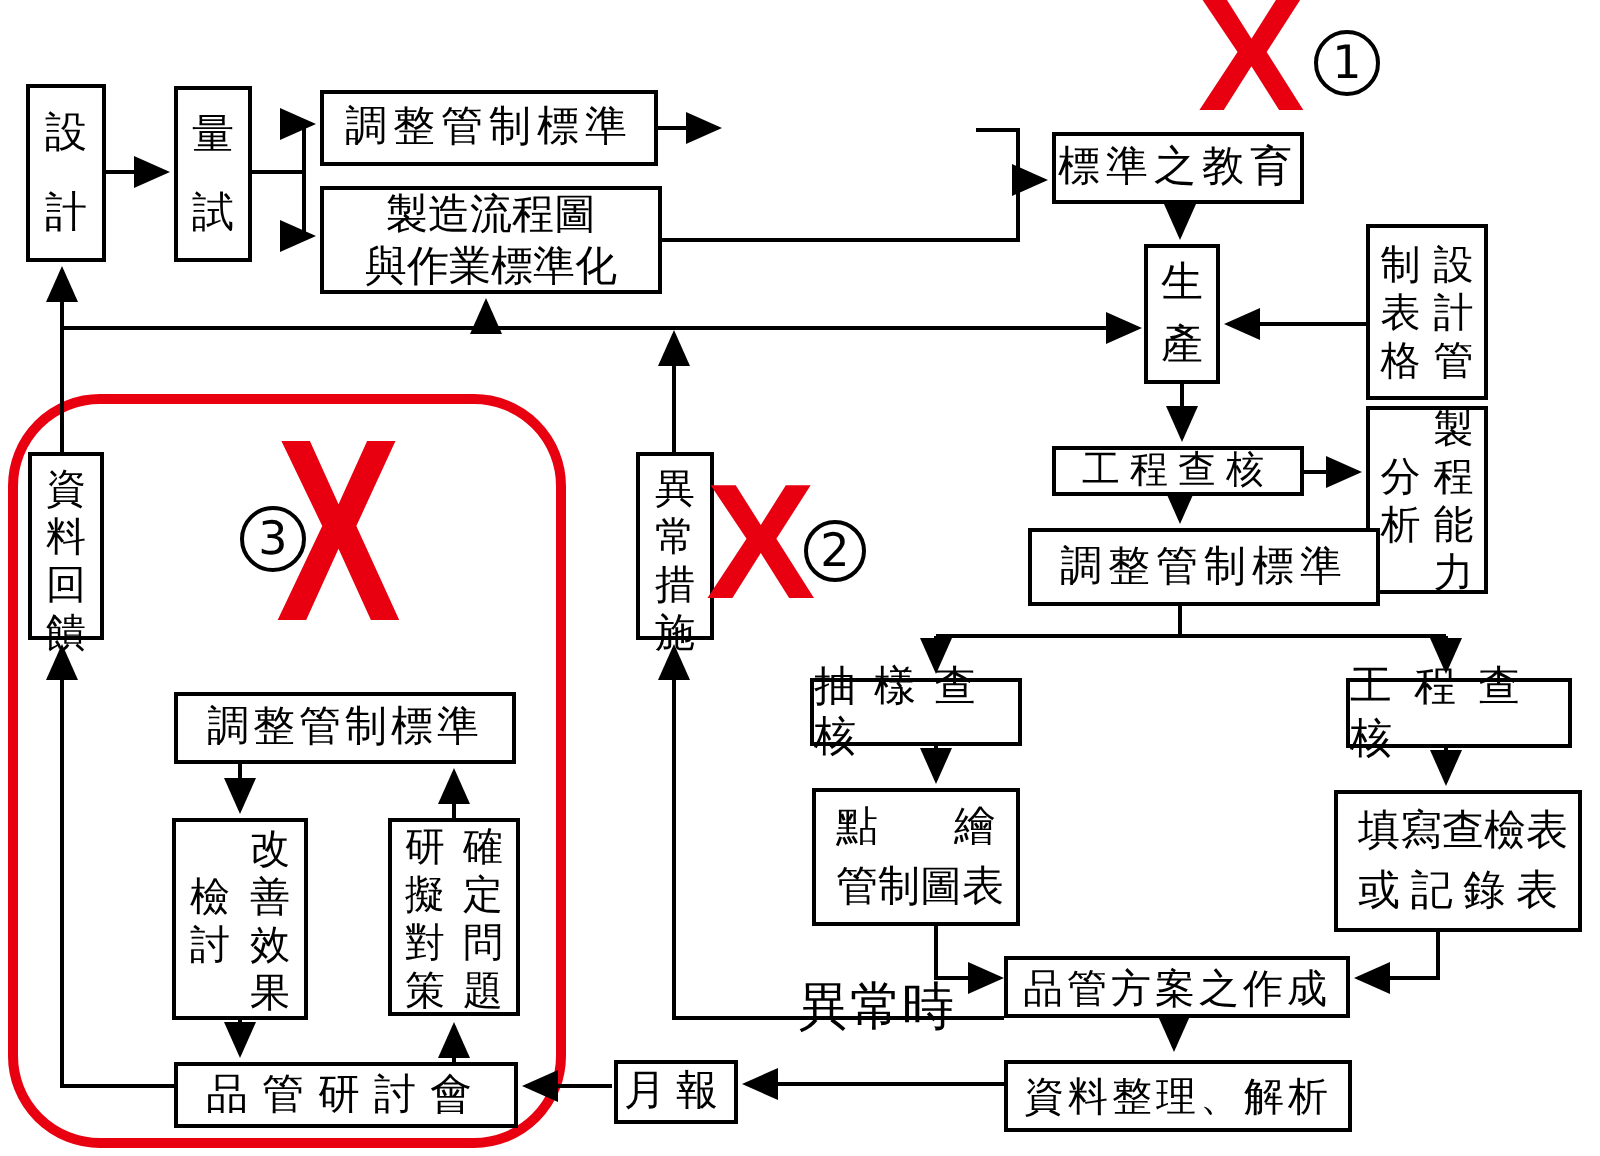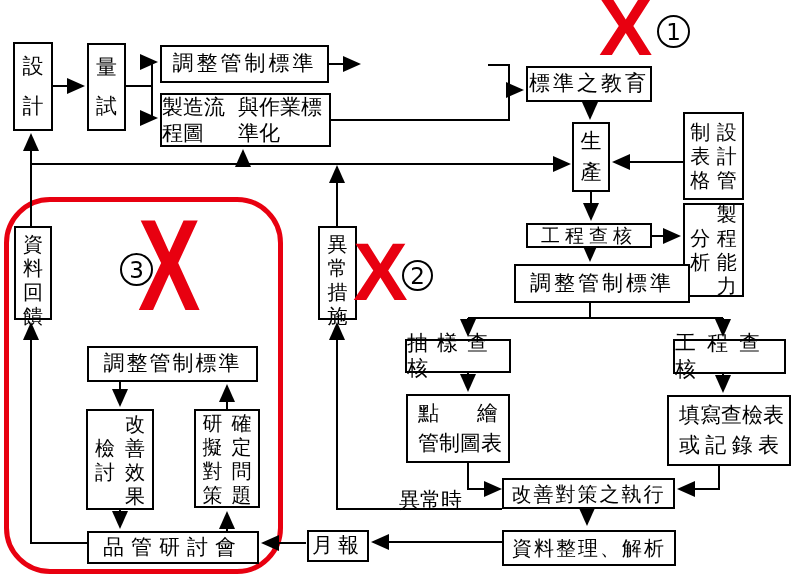--- a/index.html
+++ b/index.html
@@ -1,28 +1,28 @@
 <!DOCTYPE html>
 <html style="--red: #e80010;"><head>
 <meta charset="utf-8">
 <style>
   html,body{margin:0;padding:0;background:#fff;}
   #canvas{position:relative;width:800px;height:578px;background:#fff;overflow:hidden;
           font-family:"DejaVu Sans",sans-serif;color:#000;}
   svg.wires{position:absolute;left:0;top:0;width:800px;height:578px;}
   .node{position:absolute;box-sizing:border-box;border:2px solid #000;background:#fff;
         display:flex;align-items:center;justify-content:center;font-size:21px;line-height:1.2;}
-  .h2{flex-direction:row;line-height:26px;}
+  .h2{flex-direction:column;line-height:26px;}
   .v1{flex-direction:column;justify-content:space-between;align-items:center;}
   .v2{flex-direction:row-reverse;padding:4px 2px;}
   .v2 .col{flex:1;display:flex;flex-direction:column;justify-content:space-between;
            align-items:center;font-size:20px;}
   .jbox{flex-direction:column;justify-content:space-evenly;align-items:stretch;padding:0 10px;}
   .jrow{display:flex;justify-content:space-between;font-size:21px;}
-  .freelabel{position:absolute;font-size:21px;background:transparent;}
+  .freelabel{position:absolute;font-size:26px;background:transparent;}
   .ls2{letter-spacing:2px}.ls3{letter-spacing:3px}.ls4{letter-spacing:5px}
   .ls5{letter-spacing:7px}.ls6{letter-spacing:9px}.ls8{letter-spacing:11px}
   .redrect{position:absolute;left:4px;top:197px;width:279px;height:377px;box-sizing:border-box;
            border:5px solid var(--red);border-radius:46px;background:transparent;}
   .xmark{position:absolute;color:var(--red);font-weight:bold;line-height:1;
          font-family:"Liberation Sans",sans-serif;}
   .x1{left:599px;top:-12px;font-size:80px;}
   .x2{left:353px;top:231px;font-size:82px;}
   .x3{left:138px;top:200px;font-size:130px;transform:scaleX(0.72);transform-origin:left top;}
   .cnum{position:absolute;box-sizing:border-box;border:2px solid #000;border-radius:50%;
@@ -149,21 +149,21 @@
         <span>檢</span>
         <span>表</span>
       </div>
     <div class="jrow">
         <span>或</span>
         <span>記</span>
         <span>錄</span>
         <span>表</span>
       </div>
   </div>
-  <div class="node ls2" style="left:502px;top:478px;width:173px;height:31px;font-size:20px">改善對策之執行</div>
+  <div class="node ls2" style="left:502px;top:478px;width:173px;height:31px;font-size:20px">品管方案之作成</div>
   <div class="node ls2" style="left:502px;top:530px;width:174px;height:36px;font-size:20px">資料整理、解析</div>
   <div class="node ls4" style="left:307px;top:530px;width:62px;height:32px">月報</div>
   <div class="node ls5" style="left:87px;top:531px;width:172px;height:33px">品管研討會</div>
   <div class="node v1" style="left:14px;top:226px;width:38px;height:94px;padding:4px 0;font-size:20px">
       <span>資</span>
       <span>料</span>
       <span>回</span>
       <span>饋</span>
     </div>
   <div class="node v1" style="left:318px;top:226px;width:39px;height:94px;padding:4px 0;font-size:20px">

